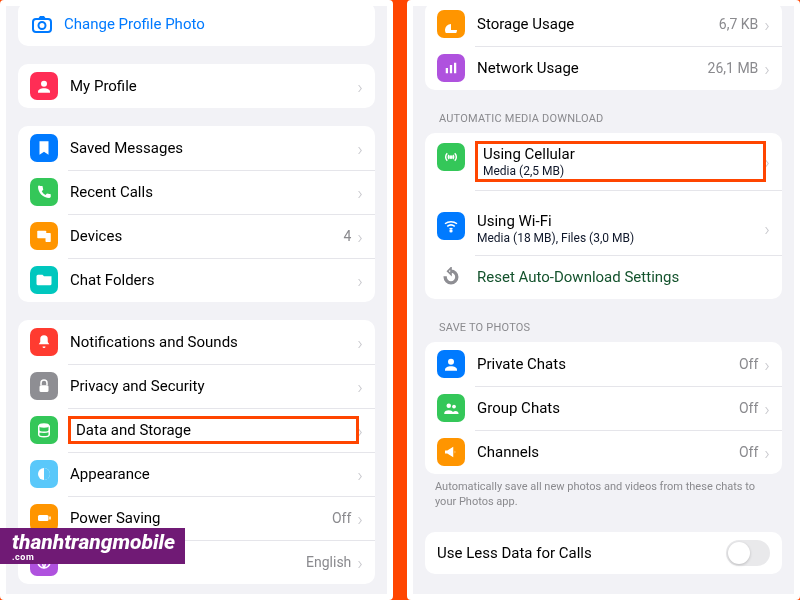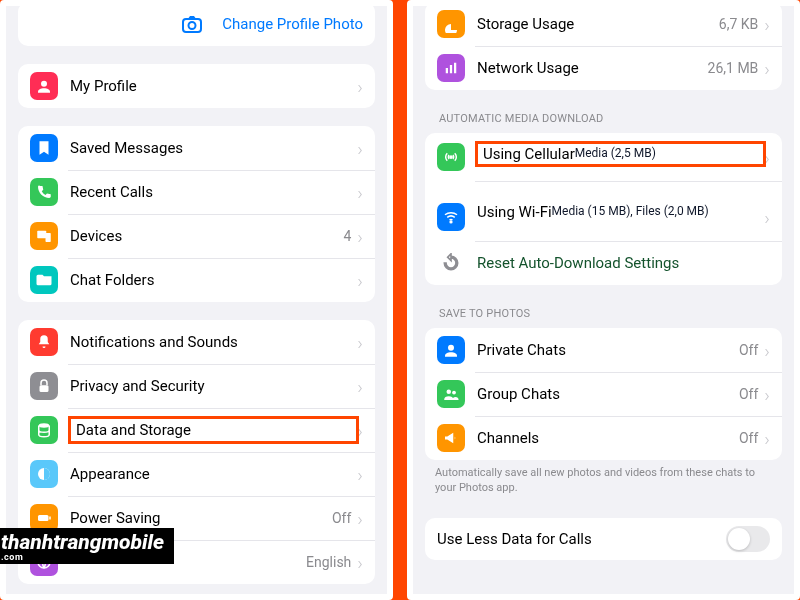--- a/index.html
+++ b/index.html
@@ -12,29 +12,29 @@
 .footer-note { font-size: 11px; color: #8a8a8e; padding: 0 22px 10px 22px; line-height: 1.35; }
 .row { display: flex; align-items: center; padding: 8px 12px; position: relative; min-height: 42px; }
 .row + .row::before { content: ""; position: absolute; left: 50px; right: 0; top: 0; height: 1px; background: #e5e5ea; }
 .ico { width: 28px; height: 28px; border-radius: 7px; display: flex; align-items: center; justify-content: center; flex-shrink: 0; margin-right: 12px; }
 .ico svg { width: 18px; height: 18px; }
 .label { font-size: 15px; color: #000; flex: 1; }
 .sublabel { font-size: 12px; color: #0f172a; margin-top: 1px; }
 .value { font-size: 14px; color: #8a8a8e; margin-right: 6px; }
 .chev { color: #c7c7cc; font-size: 19px; font-weight: 300; line-height: 1; }
 .link-blue { color: #007aff; font-size: 15px; }
-.camera-row { display: flex; align-items: center; padding: 10px 12px; gap: 18px; justify-content: flex-end; }
+.camera-row { display: flex; align-items: center; padding: 10px 12px; gap: 10px; }
 .camera-ico { width: 24px; height: 24px; display: flex; align-items: center; justify-content: center; color: #007aff; }
 .highlight-box { outline: 3px solid #ff4500; outline-offset: -1px; position: relative; z-index: 5; }
 .reset-ico { width: 28px; height: 28px; display: flex; align-items: center; justify-content: center; color: #8a8a8e; margin-right: 12px; flex-shrink:0; }
 .toggle { width: 44px; height: 26px; background: #e9e9eb; border-radius: 13px; position: relative; flex-shrink:0; }
 .toggle::after { content: ""; position: absolute; left: 2px; top: 2px; width: 22px; height: 22px; background: #fff; border-radius: 50%; box-shadow: 0 1px 3px rgba(0,0,0,0.2); }
-.watermark { position: absolute; left: 0; bottom: 36px; background: #000000; color: #fff; padding: 4px 10px 2px 1px; font-weight: 800; font-style: italic; font-size: 21px; line-height: 1; }
+.watermark { position: absolute; left: 0; bottom: 36px; background: #701a75; color: #fff; padding: 4px 10px 2px 12px; font-weight: 800; font-style: italic; font-size: 21px; line-height: 1; }
 .watermark .dotcom { font-size: 9px; font-weight: 700; font-style: normal; display: block; letter-spacing: 0.5px; }
-.col-stack { display:flex; flex-direction:row; flex:1; }
+.col-stack { display:flex; flex-direction:column; flex:1; }
 .pl-offset { margin-top: -4px; }
 </style>
 </head>
 <body>
 
 <div class="panel panel-left">
   <div class="group pl-offset">
     <div class="camera-row">
       <span class="camera-ico">
         <svg viewBox="0 0 24 24" fill="none" stroke="#007aff" stroke-width="2">
@@ -214,21 +214,21 @@
     </div>
     <div class="row" style="align-items:flex-start; padding-top:22px; padding-bottom:10px">
       <span class="ico" style="background:#007aff">
         <svg viewBox="0 0 24 24" fill="none" stroke="#fff" stroke-width="2">
             <path d="M4 9a13 13 0 0116 0M7 12.5a8 8 0 0110 0M10 16a3.5 3.5 0 014 0"></path>
             <circle cx="12" cy="18.5" r="1.2" fill="#fff"></circle>
           </svg>
       </span>
       <div class="col-stack">
         <span class="label" style="flex:none">Using Wi-Fi</span>
-        <span class="sublabel">Media (15 MB), Files (2,0 MB)</span>
+        <span class="sublabel">Media (18 MB), Files (3,0 MB)</span>
       </div>
       <span class="chev" style="align-self:center">›</span>
     </div>
     <div class="row">
       <span class="reset-ico">
         <svg viewBox="0 0 24 24" width="20" height="20" fill="none" stroke="#8e8e93" stroke-width="2">
             <path d="M4 12a8 8 0 108-8V1L8 5l4 4V6a6 6 0 11-6 6z"></path>
           </svg>
       </span>
       <span class="label" style="color:#14532d">Reset Auto-Download Settings</span>

